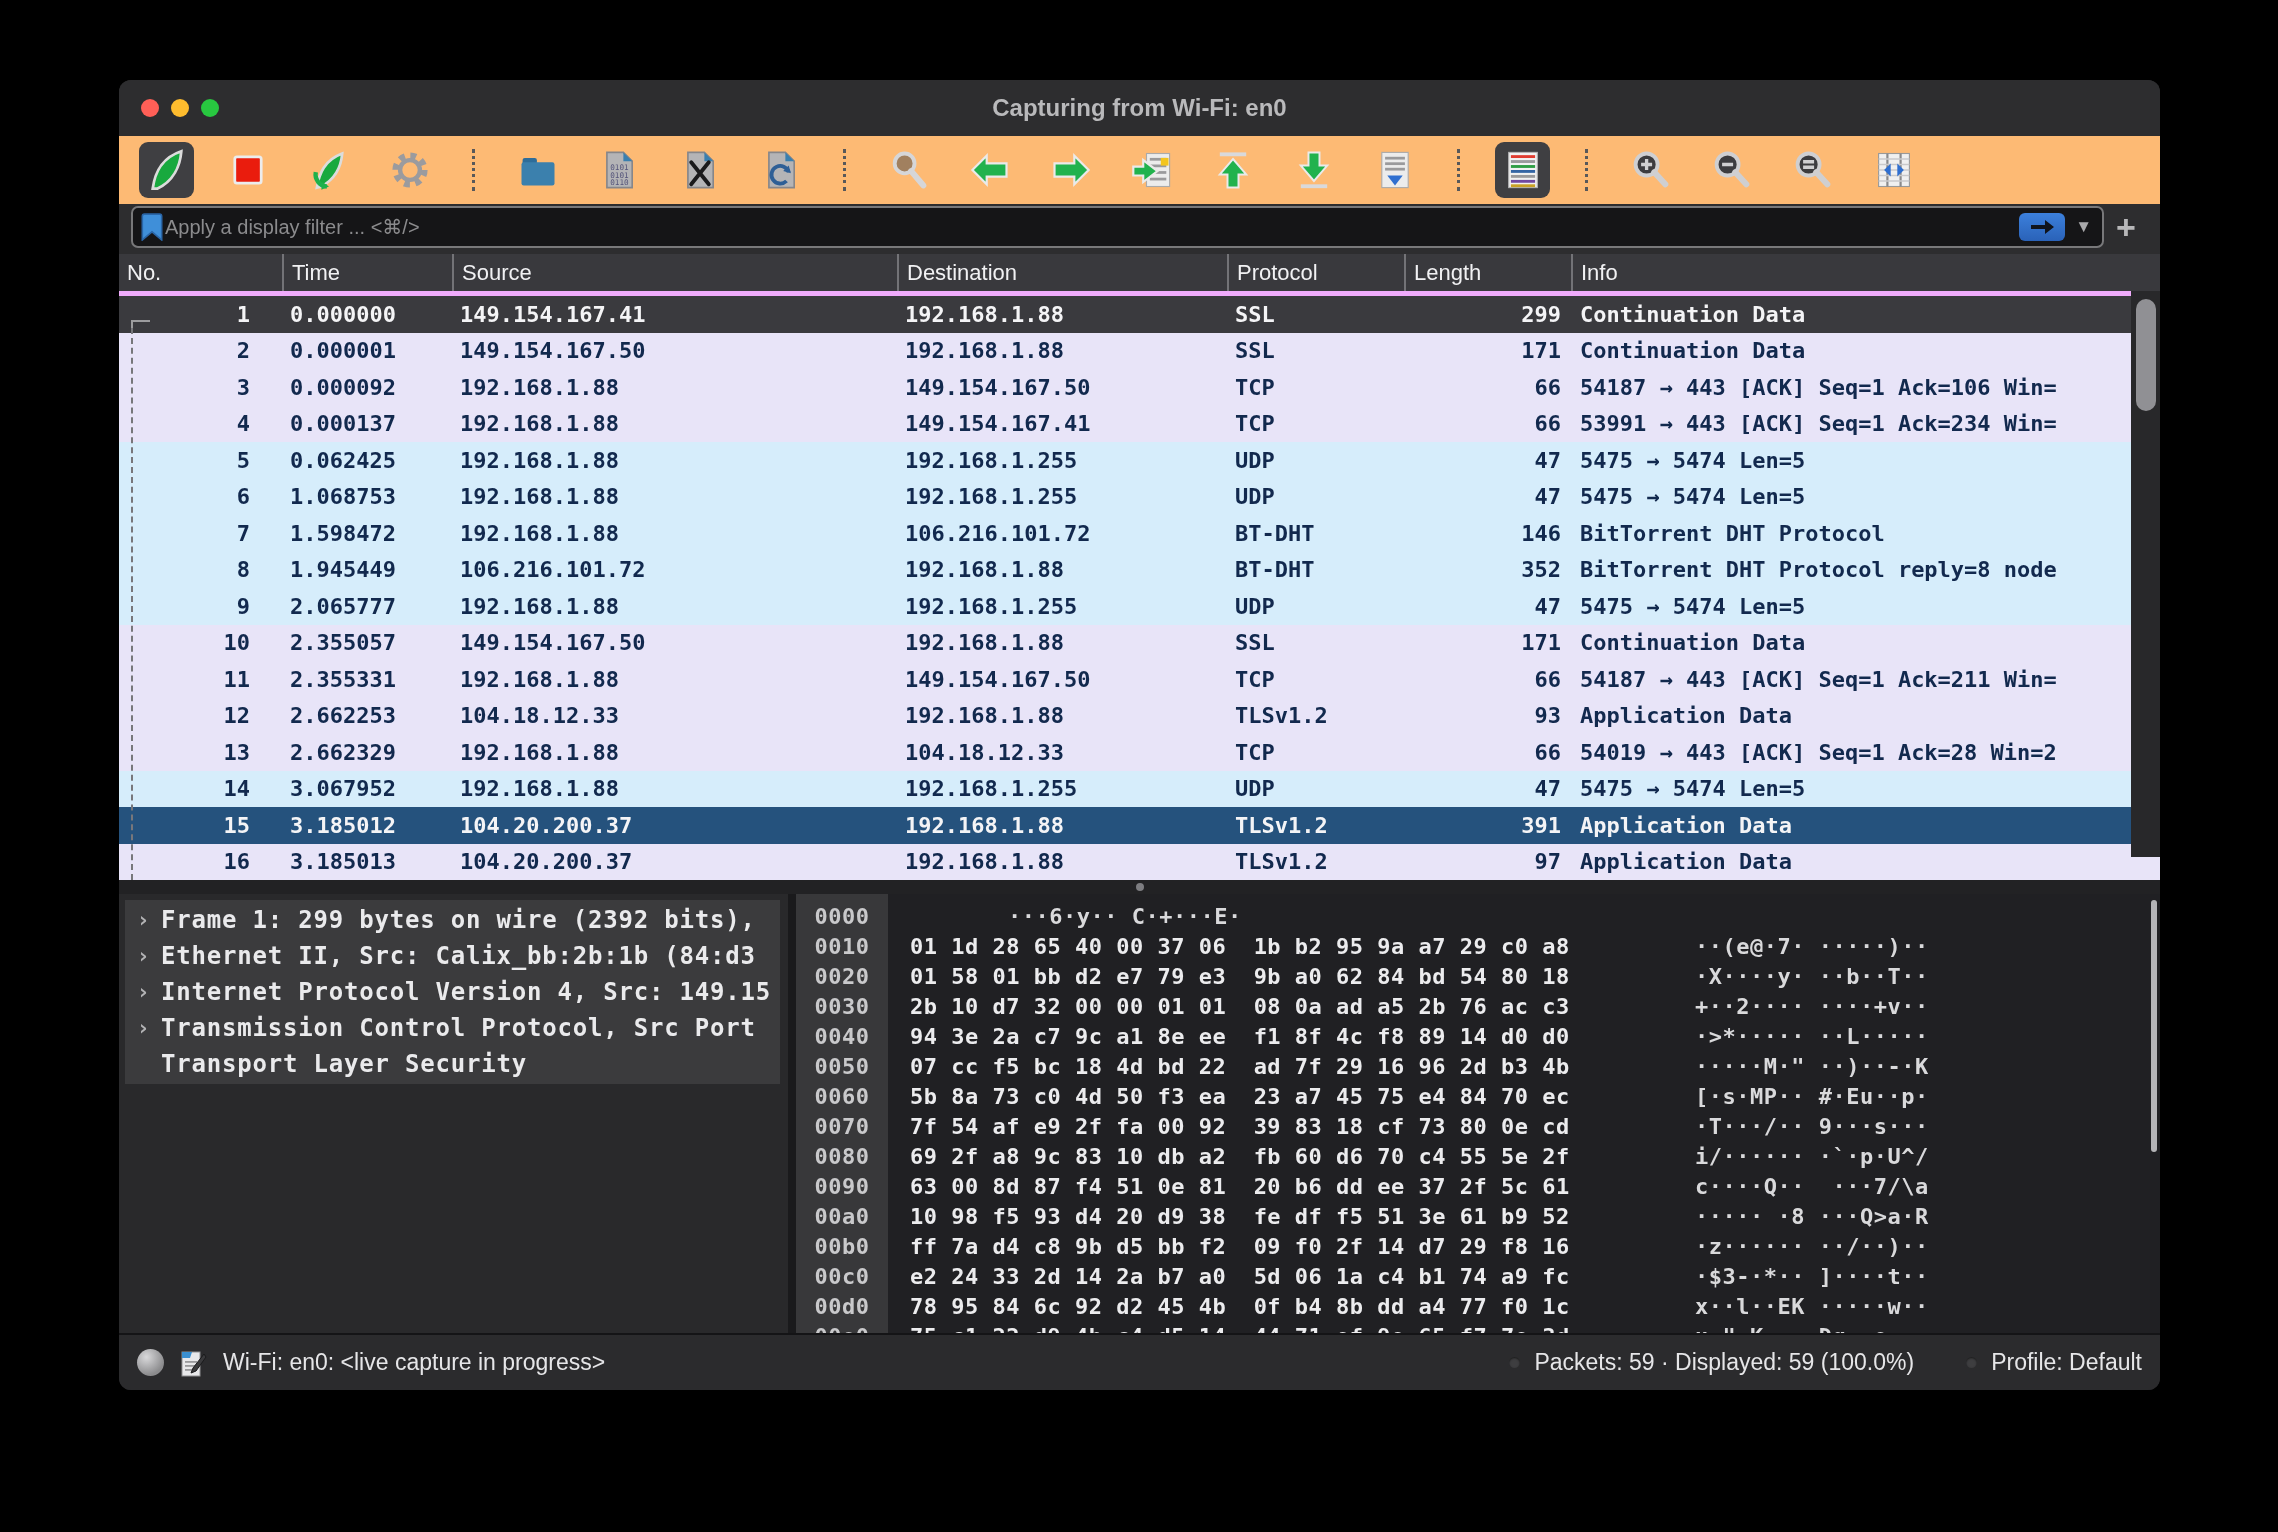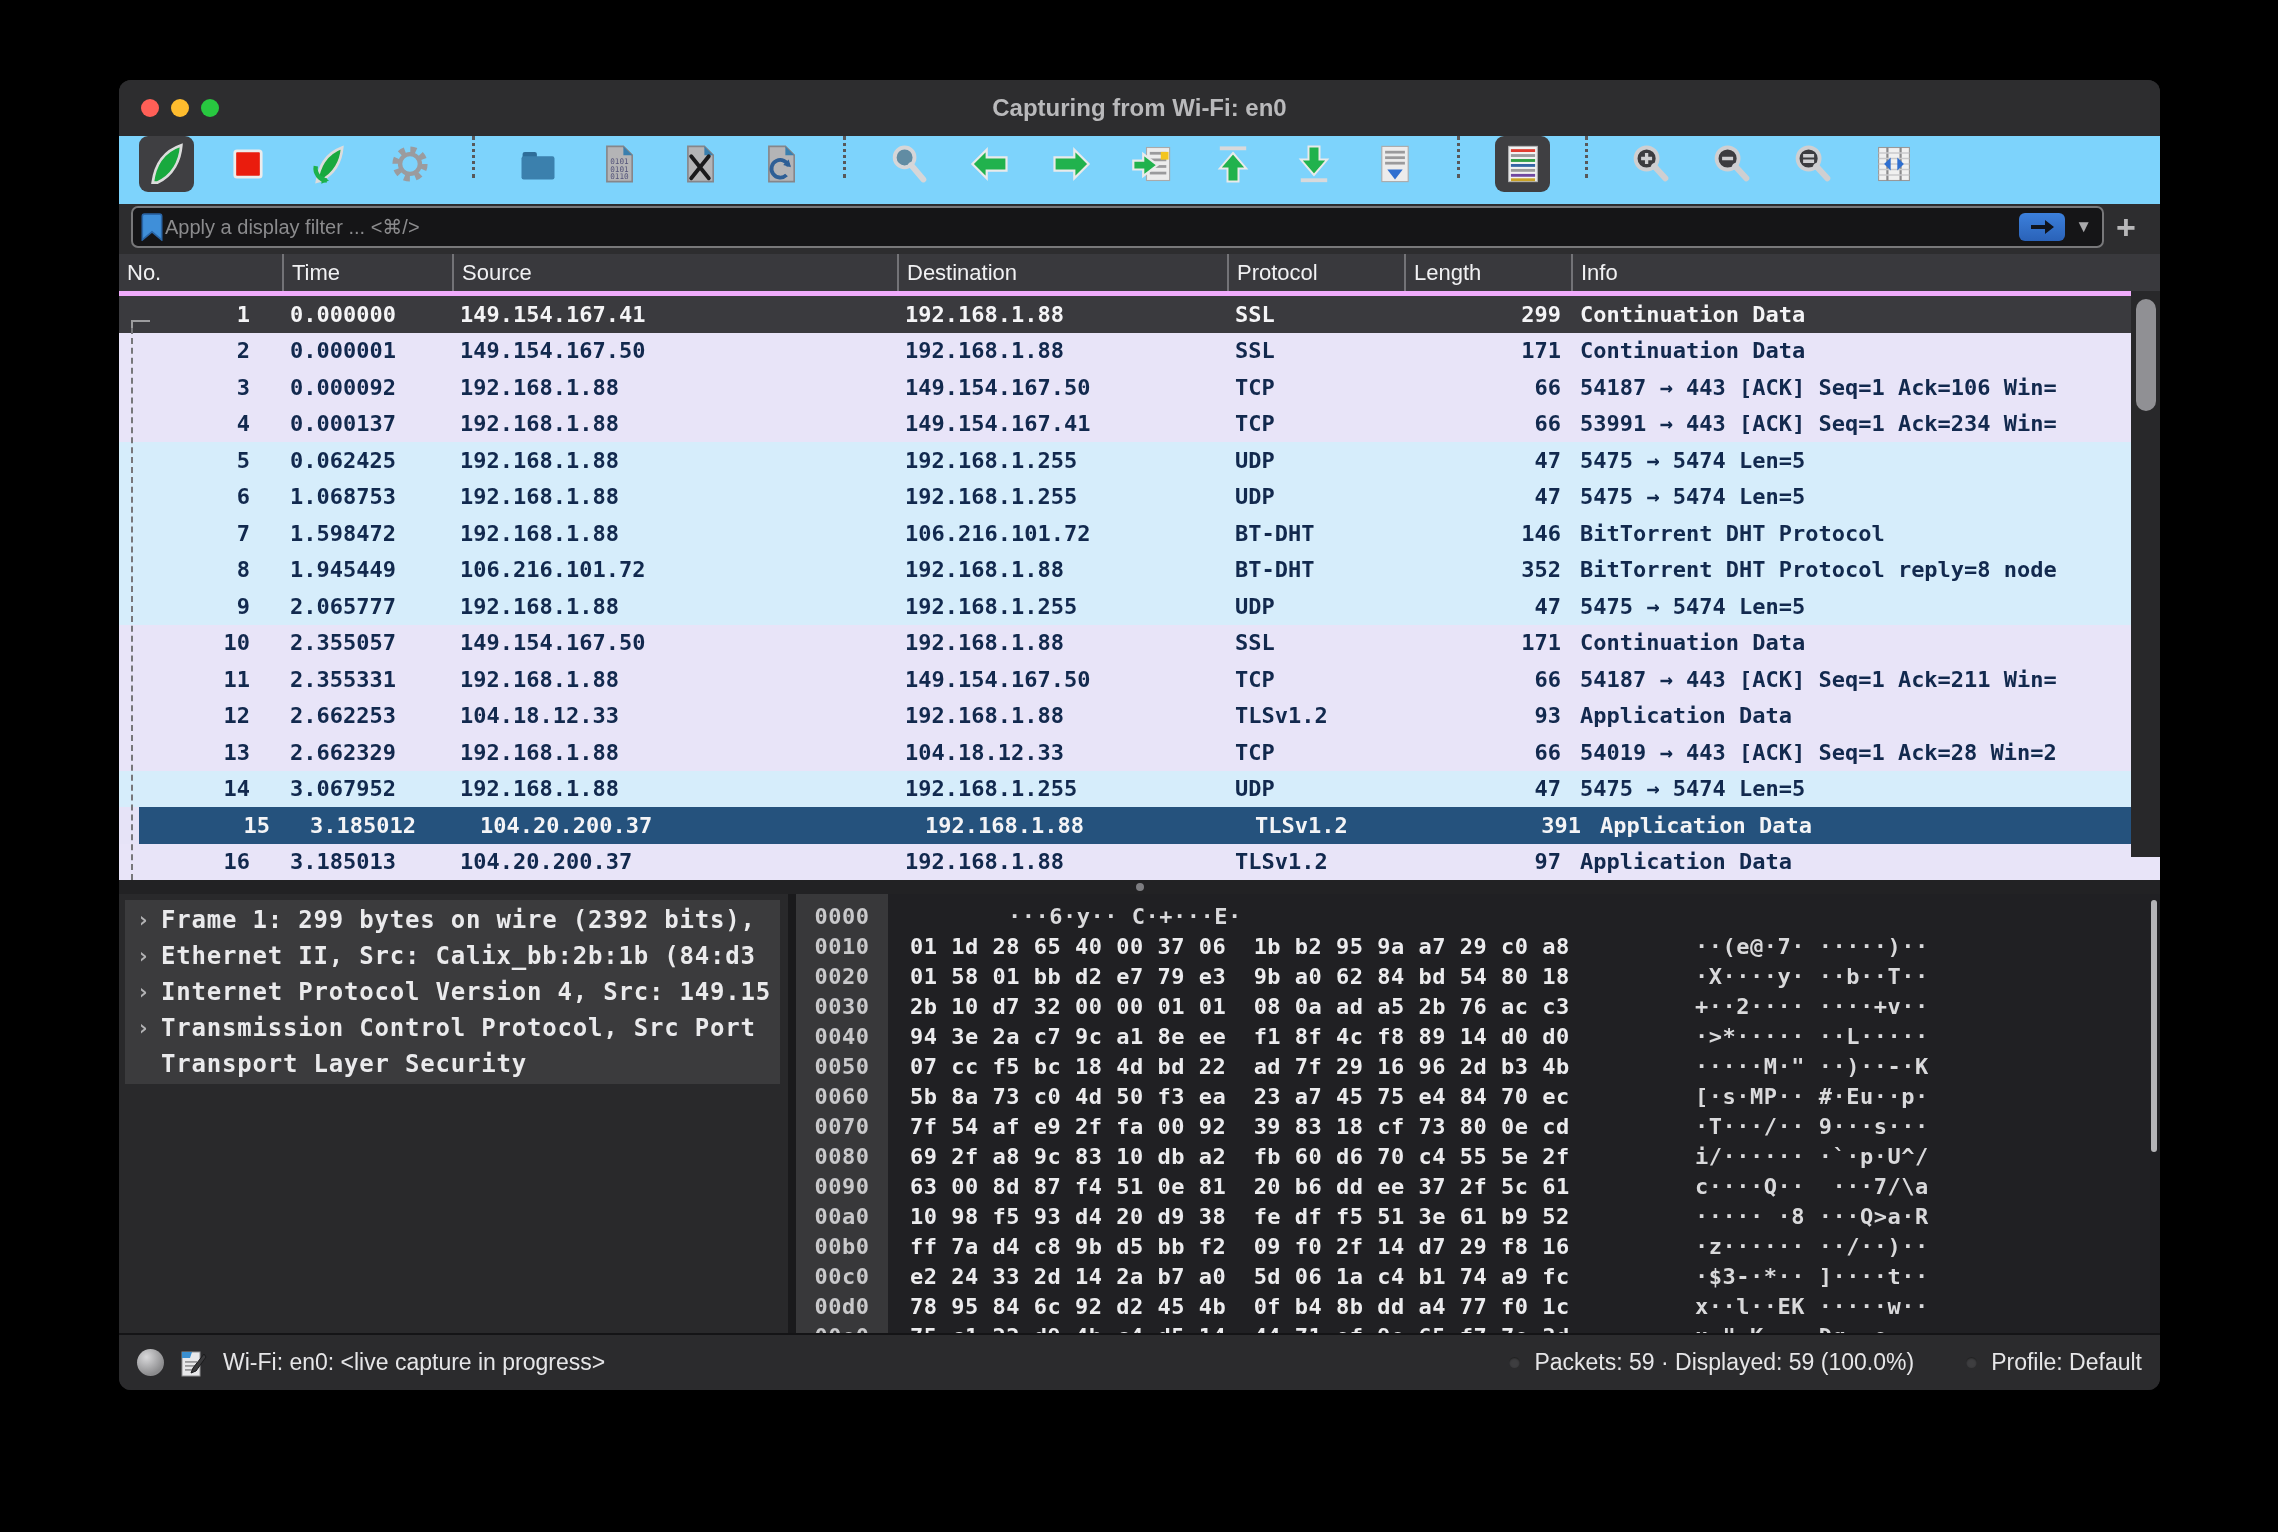--- a/index.html
+++ b/index.html
@@ -6,21 +6,21 @@
   .stage{position:relative;width:2278px;height:1532px;background:#000;font-family:"Liberation Sans",sans-serif;overflow:hidden;}
   .window{position:absolute;left:119px;top:80px;width:2041px;height:1310px;background:#2c2c2e;border-radius:12px;overflow:hidden;box-shadow:0 18px 60px rgba(0,0,0,.8);display:flex;flex-direction:column;}
 
   
   .titlebar{height:56px;flex:0 0 56px;background:#2d2d2f;display:flex;align-items:center;position:relative;}
   .lights{display:flex;gap:12px;margin-left:22px;}
   .light{width:18px;height:18px;border-radius:50%;}
   .title{position:absolute;left:0;right:0;text-align:center;color:#b9b9bb;font-size:24px;font-weight:bold;}
 
   
-  .toolbar{height:68px;flex:0 0 68px;background:#7dd3fc;display:flex;align-items:flex-start;padding:0 20px;gap:26px;}
+  .toolbar{height:68px;flex:0 0 68px;background:#fdba74;display:flex;align-items:center;padding:0 20px;gap:26px;}
   .tool{width:55px;height:56px;display:flex;align-items:center;justify-content:center;border-radius:9px;}
   .tool.active{background:#3f3f42;}
   .sep{height:42px;border-left:3px dotted #58585a;margin:0 9px;}
 
   
   .filterbar{height:46px;flex:0 0 46px;background:#2d2d2f;display:flex;align-items:center;padding:0 12px 4px 12px;}
   .filterwrap{flex:1;height:38px;background:#151517;border:2px solid #78787a;border-radius:7px;display:flex;align-items:center;padding:0 8px;}
   .filterwrap input{flex:1;background:transparent;border:none;outline:none;color:#e8e8e8;font-size:20px;font-family:"Liberation Sans",sans-serif;}
   .filterwrap input::placeholder{color:#8b8b8d;}
   .applybtn{width:46px;height:28px;border-radius:6px;background:linear-gradient(#3c80dc,#2a62b8);display:flex;align-items:center;justify-content:center;margin-right:10px;}
@@ -30,21 +30,21 @@
   
   .plist{flex:0 0 605px;display:flex;flex-direction:column;position:relative;background:#2c2c2e;}
   .phead{height:37px;flex:0 0 37px;background:#39393d;display:grid;grid-template-columns:163px 170px 445px 330px 177px 167px 1fr;align-items:center;color:#f1f1f3;font-size:22px;border-bottom:5px solid #f0abfc;}
   .phead .hc{padding-left:8px;white-space:nowrap;overflow:hidden;height:100%;display:flex;align-items:center;}
   .phead .hc + .hc{border-left:2px solid #737377;}
   .prows{position:relative;flex:1;overflow:hidden;background:#e6e3f7;}
   .prow{height:36.5px;display:grid;grid-template-columns:163px 170px 445px 330px 177px 167px 1fr;align-items:center;font-family:"DejaVu Sans Mono",monospace;font-size:22px;font-weight:bold;white-space:nowrap;}
   .prow.dark{background:#3a3a3e;color:#f4f4f6;}
   .prow.lav{background:#e8e4f8;color:#12294e;}
   .prow.blu{background:#d6edfb;color:#12294e;}
-  .prow.sel{background:#25527d;color:#f4f4f6;margin-left:20px;}
+  .prow.sel{background:#25527d;color:#f4f4f6;}
   .c-no{text-align:right;padding-right:32px;}
   .c-time,.c-src,.c-dst,.c-proto{padding-left:8px;overflow:hidden;}
   .c-len{text-align:right;padding-right:10px;}
   .c-info{padding-left:9px;overflow:hidden;}
   .rel-corner{position:absolute;left:12px;top:29px;width:17px;height:8px;border-left:2px solid #9c9c9e;border-top:2px solid #9c9c9e;}
   .rel-line{position:absolute;left:12px;top:37px;bottom:0;width:0;border-left:2px dashed #77777b;}
   .vtrack{position:absolute;right:0;top:0;width:29px;height:calc(100% - 60px);background:#28282a;}
   .vthumb{position:absolute;right:4px;top:8px;width:20px;height:112px;border-radius:10px;background:#909094;}
 
   

